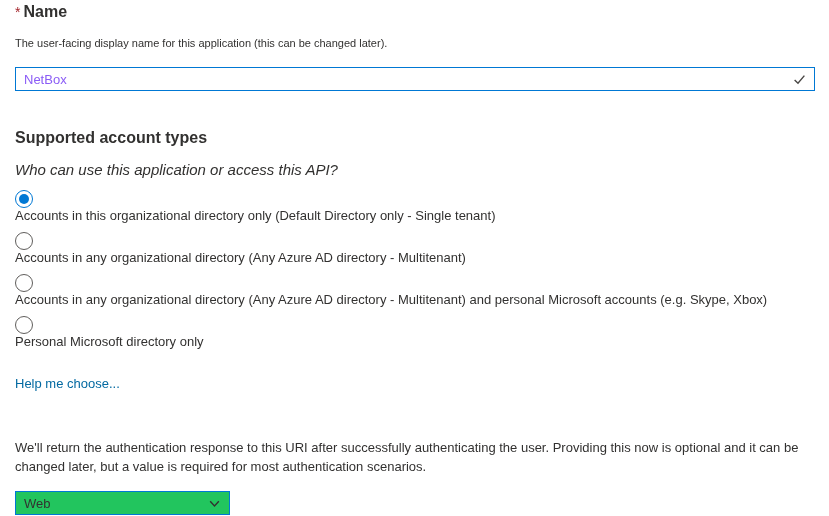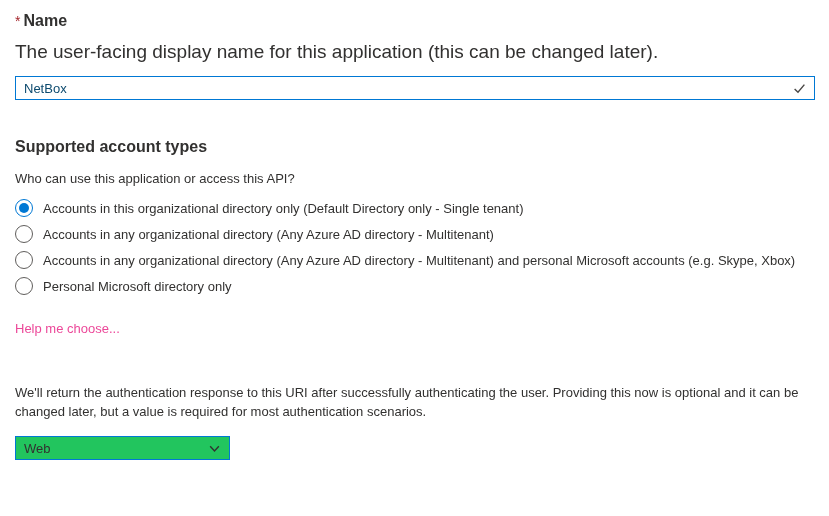--- a/index.html
+++ b/index.html
@@ -4,69 +4,70 @@
 <style>
   * { box-sizing: border-box; margin: 0; padding: 0; }
   html, body { background: #ffffff; }
   body {
     width: 829px;
     height: 516px;
     font-family: "Liberation Sans", sans-serif;
     color: #323130;
     overflow: hidden;
   }
-  .page { padding: 10px 14px 0 15px; }
+  .page { padding: 1px 14px 0 15px; }
 
   .section-title {
     font-size: 16px;
     font-weight: 600;
     color: #323130;
     line-height: 21px;
   }
   .required-marker { color: #a4262c; font-weight: 400; margin-right: 3px; font-size: 14px; }
 
   .field-description {
-    font-size: 19px;
+    font-size: 11px;
     line-height: 16px;
     color: #323130;
     margin-top: 12px;
   }
 
   .text-input-wrap {
     margin-top: 16px;
     height: 24px;
     border: 1px solid #0078d4;
     display: flex;
     align-items: center;
     background: #fff;
   }
   .text-input {
     flex: 1;
     height: 100%;
     border: none;
     outline: none;
     font-family: inherit;
     font-size: 13px;
-    color: #0c4a6e;
+    color: #8b5cf6;
     padding: 0 8px;
     background: transparent;
   }
   .trailing-icon { display: flex; align-items: center; padding-right: 8px; }
   .icon-check { stroke: #484644; stroke-width: 1.3; fill: none; }
   .icon-chevron { stroke: #323130; stroke-width: 1.3; fill: none; }
 
   .account-section { margin-top: 36px; }
-  .question-text { font-size: 13px; line-height: 16px; margin-top: 14px; }
+  .question-text { font-size: 15px; line-height: 16px; margin-top: 14px; font-style: italic; }
 
   .radio-group { margin-top: 12px; }
   .radio-row {
     display: flex;
-    align-items: flex-end;
+    align-items: flex-start;
     margin-bottom: 8px;
     cursor: pointer;
+    flex-direction: column;
   }
   .radio-circle {
     width: 18px;
     height: 18px;
     border-radius: 50%;
     border: 1px solid #605e5c;
     margin-right: 10px;
     flex-shrink: 0;
     position: relative;
     background: #fff;
@@ -78,21 +79,21 @@
     top: 3px; left: 3px; right: 3px; bottom: 3px;
     border-radius: 50%;
     background: #0078d4;
   }
   .radio-label { font-size: 13px; line-height: 16px; color: #323130; }
 
   .help-link {
     display: inline-block;
     margin-top: 18px;
     font-size: 13px;
-    color: #ec4899;
+    color: #0369a1;
     text-decoration: none;
     cursor: pointer;
   }
 
   .redirect-section { margin-top: 46px; }
   .redirect-description {
     font-size: 13px;
     line-height: 19px;
     margin-top: 28px;
     max-width: 800px;

